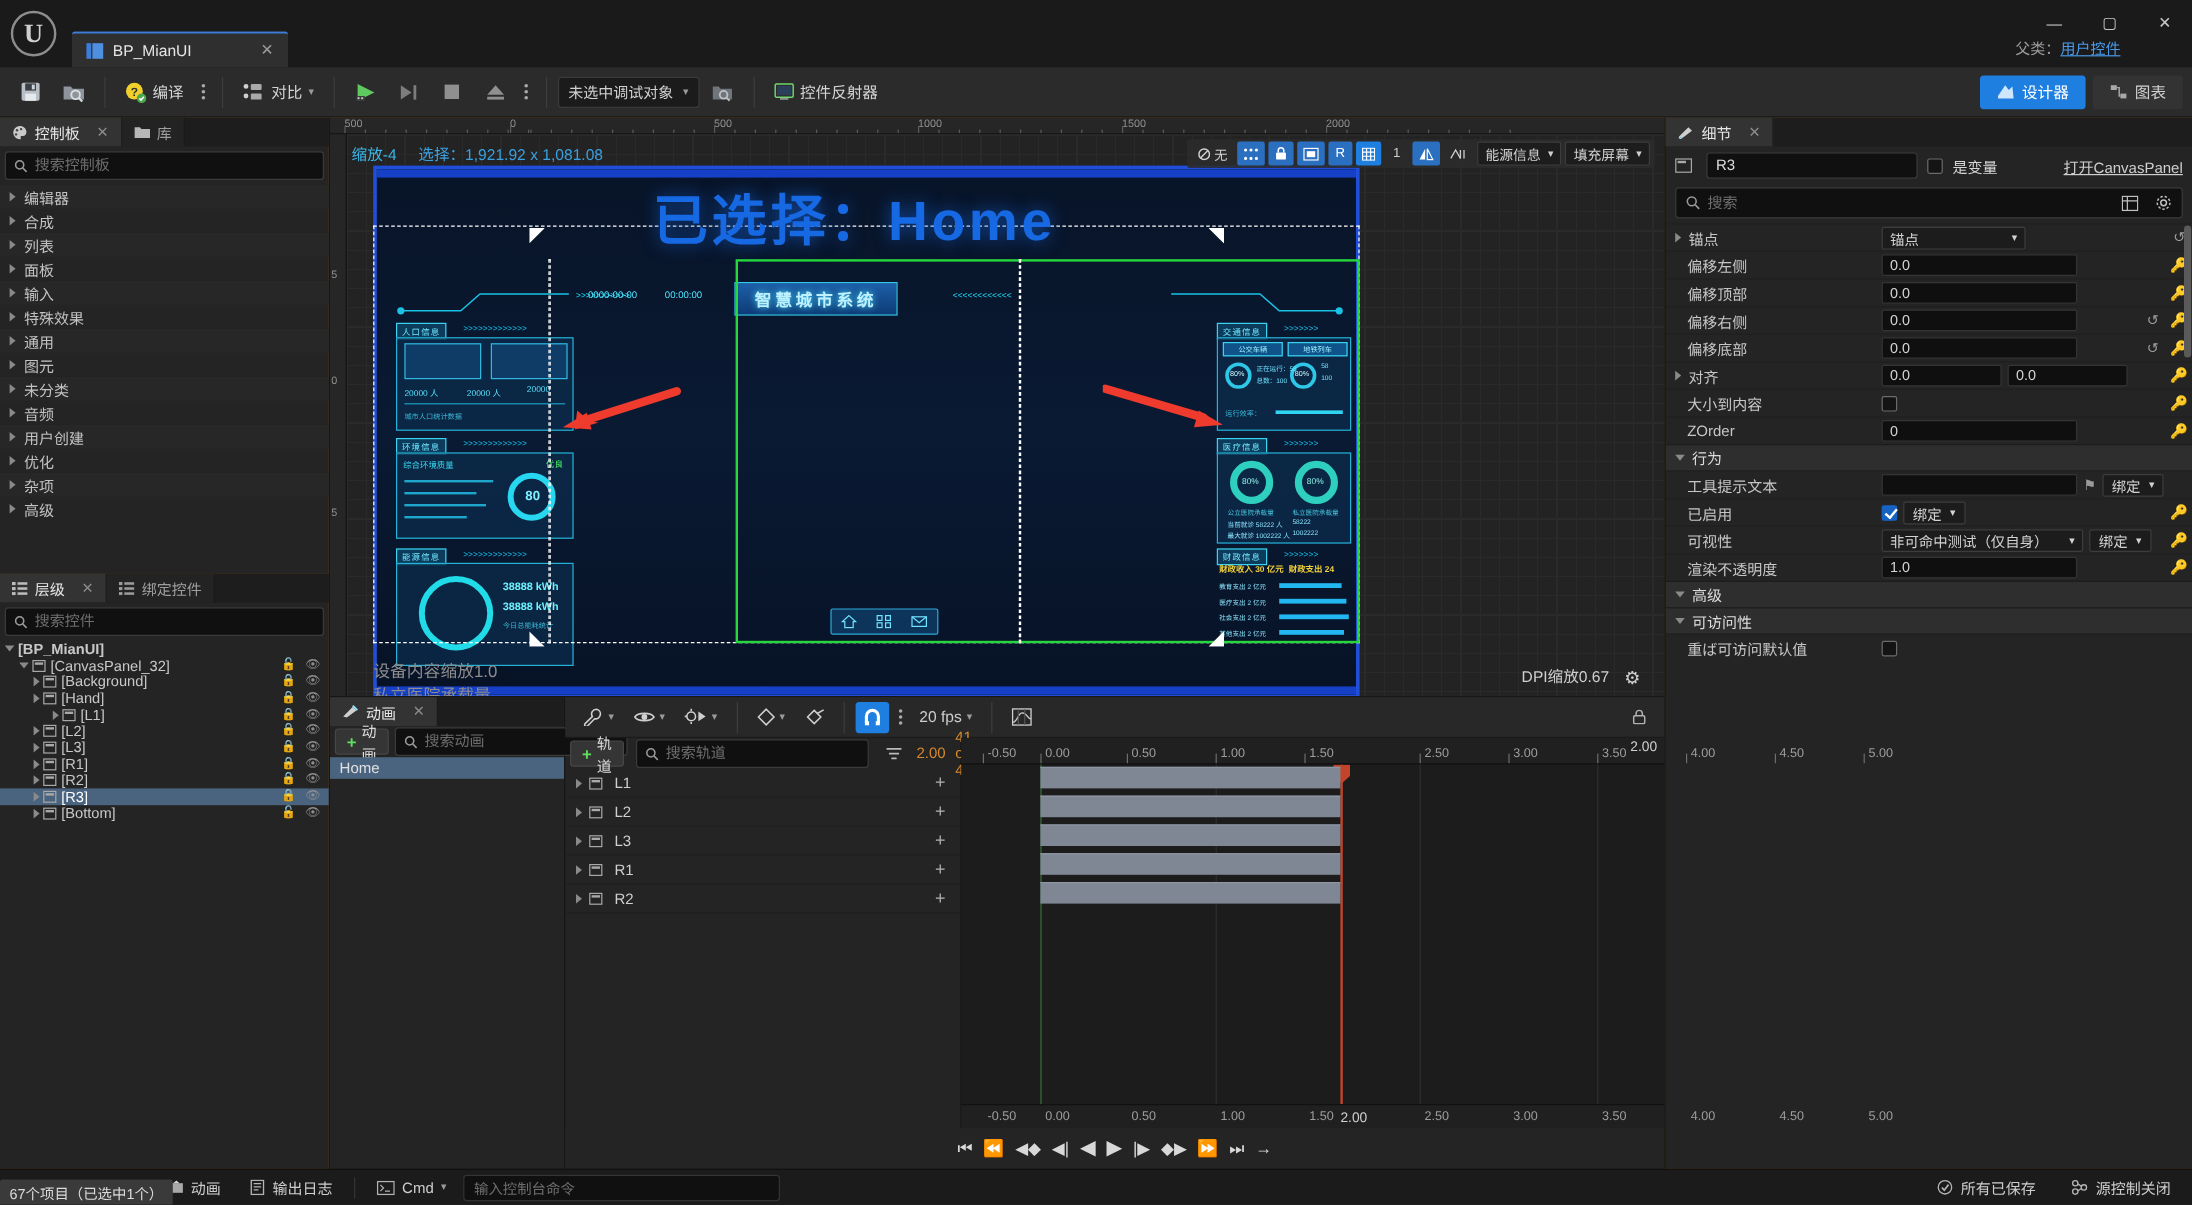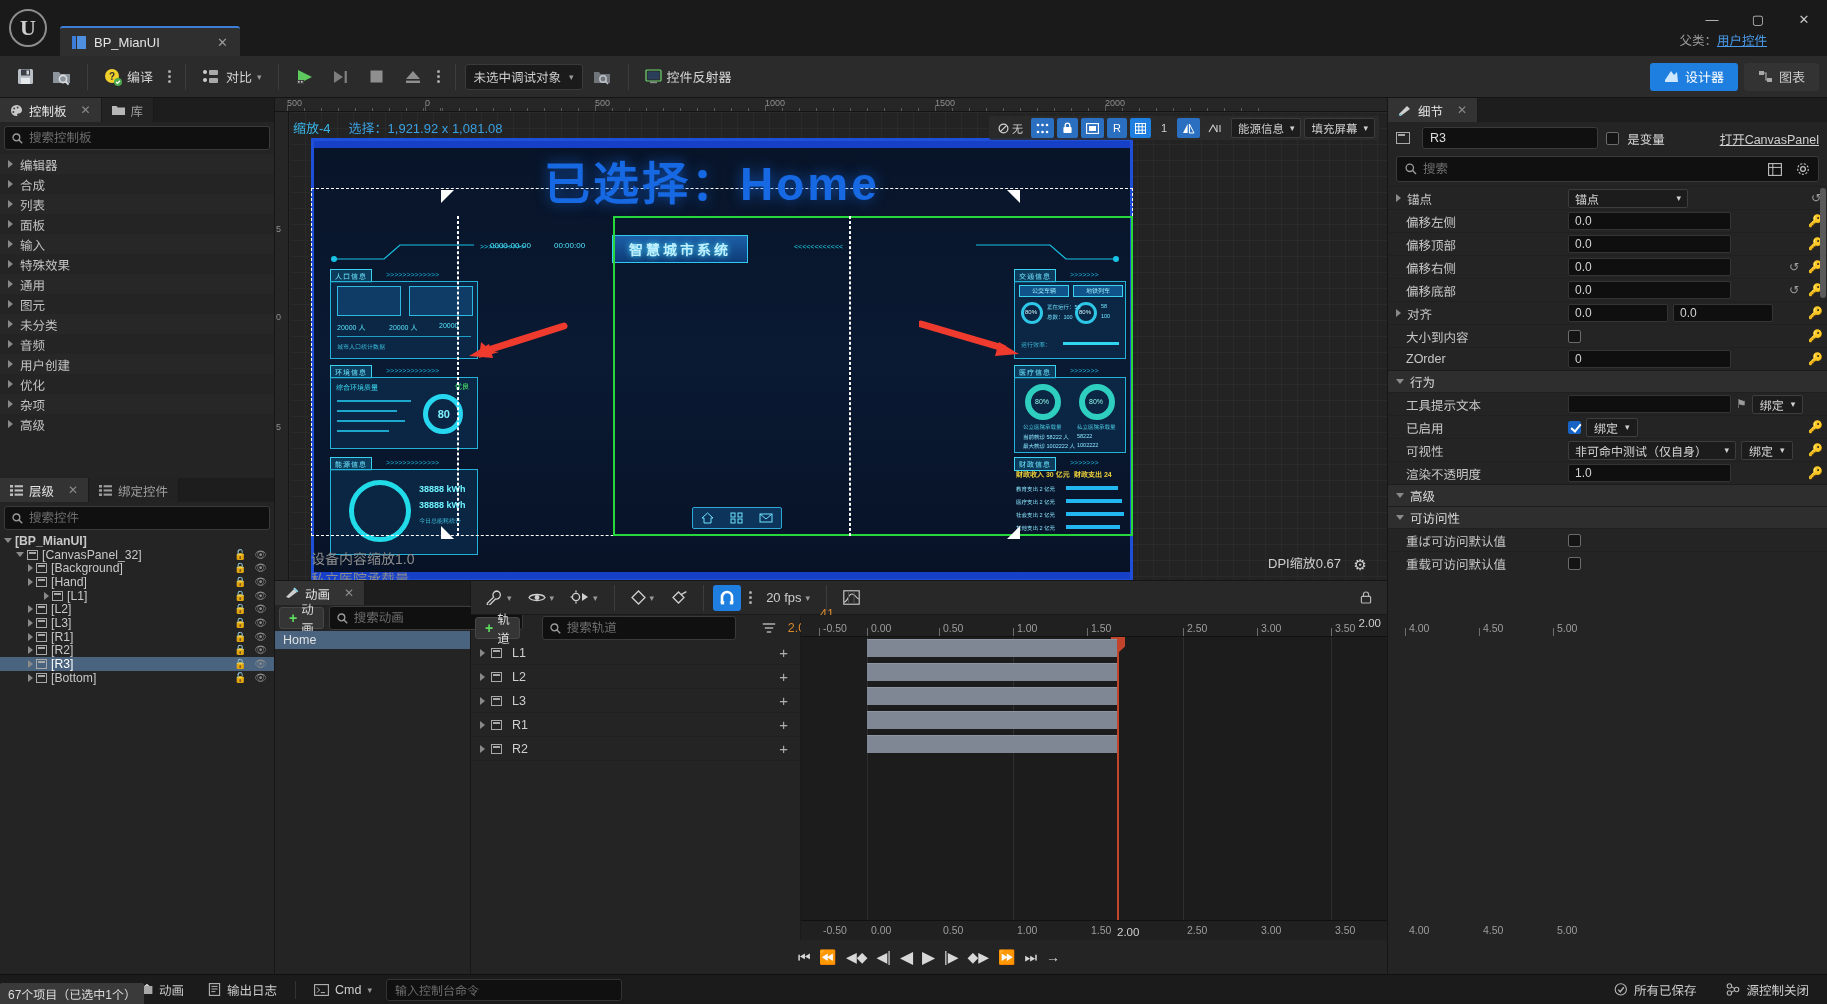--- a/index.html
+++ b/index.html
@@ -120,21 +120,21 @@
   .grn-btn{height:22px;display:flex;align-items:center;gap:4px;padding:0 9px;background:#353535;border:1px solid #464646;border-radius:3px;color:#ddd;font-size:12.5px;cursor:pointer;}
   .grn-btn .plus{color:#5fdf5f;font-weight:bold;font-size:14px;}
   .anim-item{height:18px;display:flex;align-items:center;padding-left:8px;font-size:12.5px;color:#e0e0e0;background:#4a6480;cursor:pointer;}
   .seq{flex:1;display:flex;flex-direction:column;min-width:0;}
   .seq-tools{height:34px;display:flex;align-items:center;gap:2px;padding:0 8px;background:#282828;border-bottom:1px solid #1a1a1a;flex:0 0 34px;}
   .sq{height:26px;display:flex;align-items:center;gap:4px;padding:0 7px;border-radius:3px;cursor:pointer;color:#cdcdcd;font-size:13px;}
   .sq.magnet{background:#1e7fe0;color:#fff;}
   .seq-body{flex:1;display:flex;min-height:0;}
   .trk-panel{width:330px;flex:0 0 330px;display:flex;flex-direction:column;border-right:1px solid #1a1a1a;}
   .trk-head{height:26px;display:flex;align-items:center;gap:6px;padding:2px 4px;}
-  .trk-head .srch{flex:1;margin:16px;}
+  .trk-head .srch{flex:1;margin:4px;}
   .trk-list{flex:1;position:relative;}
   .trk-row{height:24px;display:flex;align-items:center;gap:6px;padding-left:9px;font-size:12.5px;color:#cfcfcf;border-bottom:1px solid #202020;}
   .trk-row .addp{margin-left:auto;margin-right:12px;color:#b0b0b0;font-size:15px;cursor:pointer;}
   .tl{flex:1;display:flex;flex-direction:column;min-width:0;position:relative;background:#1c1c1c;}
   .tl-ruler{height:22px;position:relative;background:#202020;border-bottom:1px solid #111;flex:0 0 22px;}
   .tl-ruler .tk{position:absolute;bottom:2px;font-size:10.5px;color:#9d9d9d;}
   .tl-ruler .tkline{position:absolute;bottom:0;width:1px;height:8px;background:#6d6d6d;}
   .tl-grid{flex:1;position:relative;overflow:hidden;}
   .tl-vline{position:absolute;top:0;bottom:0;width:1px;background:#2e2e2e;}
   .tl-band{position:absolute;left:0;height:18px;background:#7f8694;border-top:1px solid #8f96a3;}
@@ -169,21 +169,21 @@
   .sel-box{height:19px;background:#1c1c1c;border:1px solid #3d3d3d;border-radius:2px;display:flex;align-items:center;justify-content:space-between;padding:0 6px;color:#d2d2d2;font-size:12px;cursor:pointer;}
   .bind-btn{height:19px;background:#1c1c1c;border:1px solid #3d3d3d;border-radius:2px;display:flex;align-items:center;gap:7px;padding:0 7px;color:#d2d2d2;font-size:12px;cursor:pointer;}
   .revert{width:22px;text-align:center;color:#9d9d9d;font-size:12px;cursor:pointer;}
   .keyic{width:22px;text-align:center;color:#b4b4b4;font-size:12px;cursor:pointer;}
   .scroll-th{position:absolute;right:1px;top:2px;width:6px;height:110px;background:#5a5a5a;border-radius:3px;cursor:pointer;}
 
   
   .statusbar{height:30px;background:#1b1b1b;border-top:1px solid #101010;display:flex;align-items:center;padding:0 8px;gap:4px;flex:0 0 30px;}
   .sb{height:24px;display:flex;align-items:center;gap:6px;padding:0 10px;border-radius:3px;color:#cdcdcd;font-size:12.5px;cursor:pointer;}
   .sb-sep{width:1px;height:18px;background:#333;margin:0 4px;}
-  .cmd-in{height:22px;width:236px;background:#101010;border:1px solid #333;border-radius:3px;display:flex;align-items:center;padding:0 8px;color:#6d6d6d;font-size:12px;}
+  .cmd-in{height:22px;width:264px;background:#101010;border:1px solid #333;border-radius:3px;display:flex;align-items:center;padding:0 8px;color:#6d6d6d;font-size:12px;}
   .sb-right{margin-left:auto;display:flex;align-items:center;gap:10px;}
   svg{display:block;}
 </style>
 </head>
 <body>
 
 <div id="app">
 
   <div class="titlebar">
     <div class="ue-logo">
@@ -1274,26 +1274,20 @@
           </div>
           <div class="prow">
             <div class="plab">
               <span>重ば可访问默认值</span>
             </div>
             <div class="pval">
               <span class="cbx"></span>
             </div>
             <div style="display: flex; align-items: center;"></div>
           </div>
-          <div class="prow">
-            <div class="plab">重载可访问默认值</div>
-            <div class="pval">
-              <span class="cbx"></span>
-            </div>
-          </div>
         </div>
     </div>
   </div>
 
   <div class="statusbar">
     <div class="sb">
       <svg width="15" height="13" viewBox="0 0 15 13">
           <path d="M0.6 2.4h4.6l1.2 1.6H14.4V11H0.6z" fill="#a8a8a8"></path>
           <circle cx="10.2" cy="7.6" r="2.4" fill="none" stroke="#e2e2e2" stroke-width="1.1"></circle>
         </svg>

